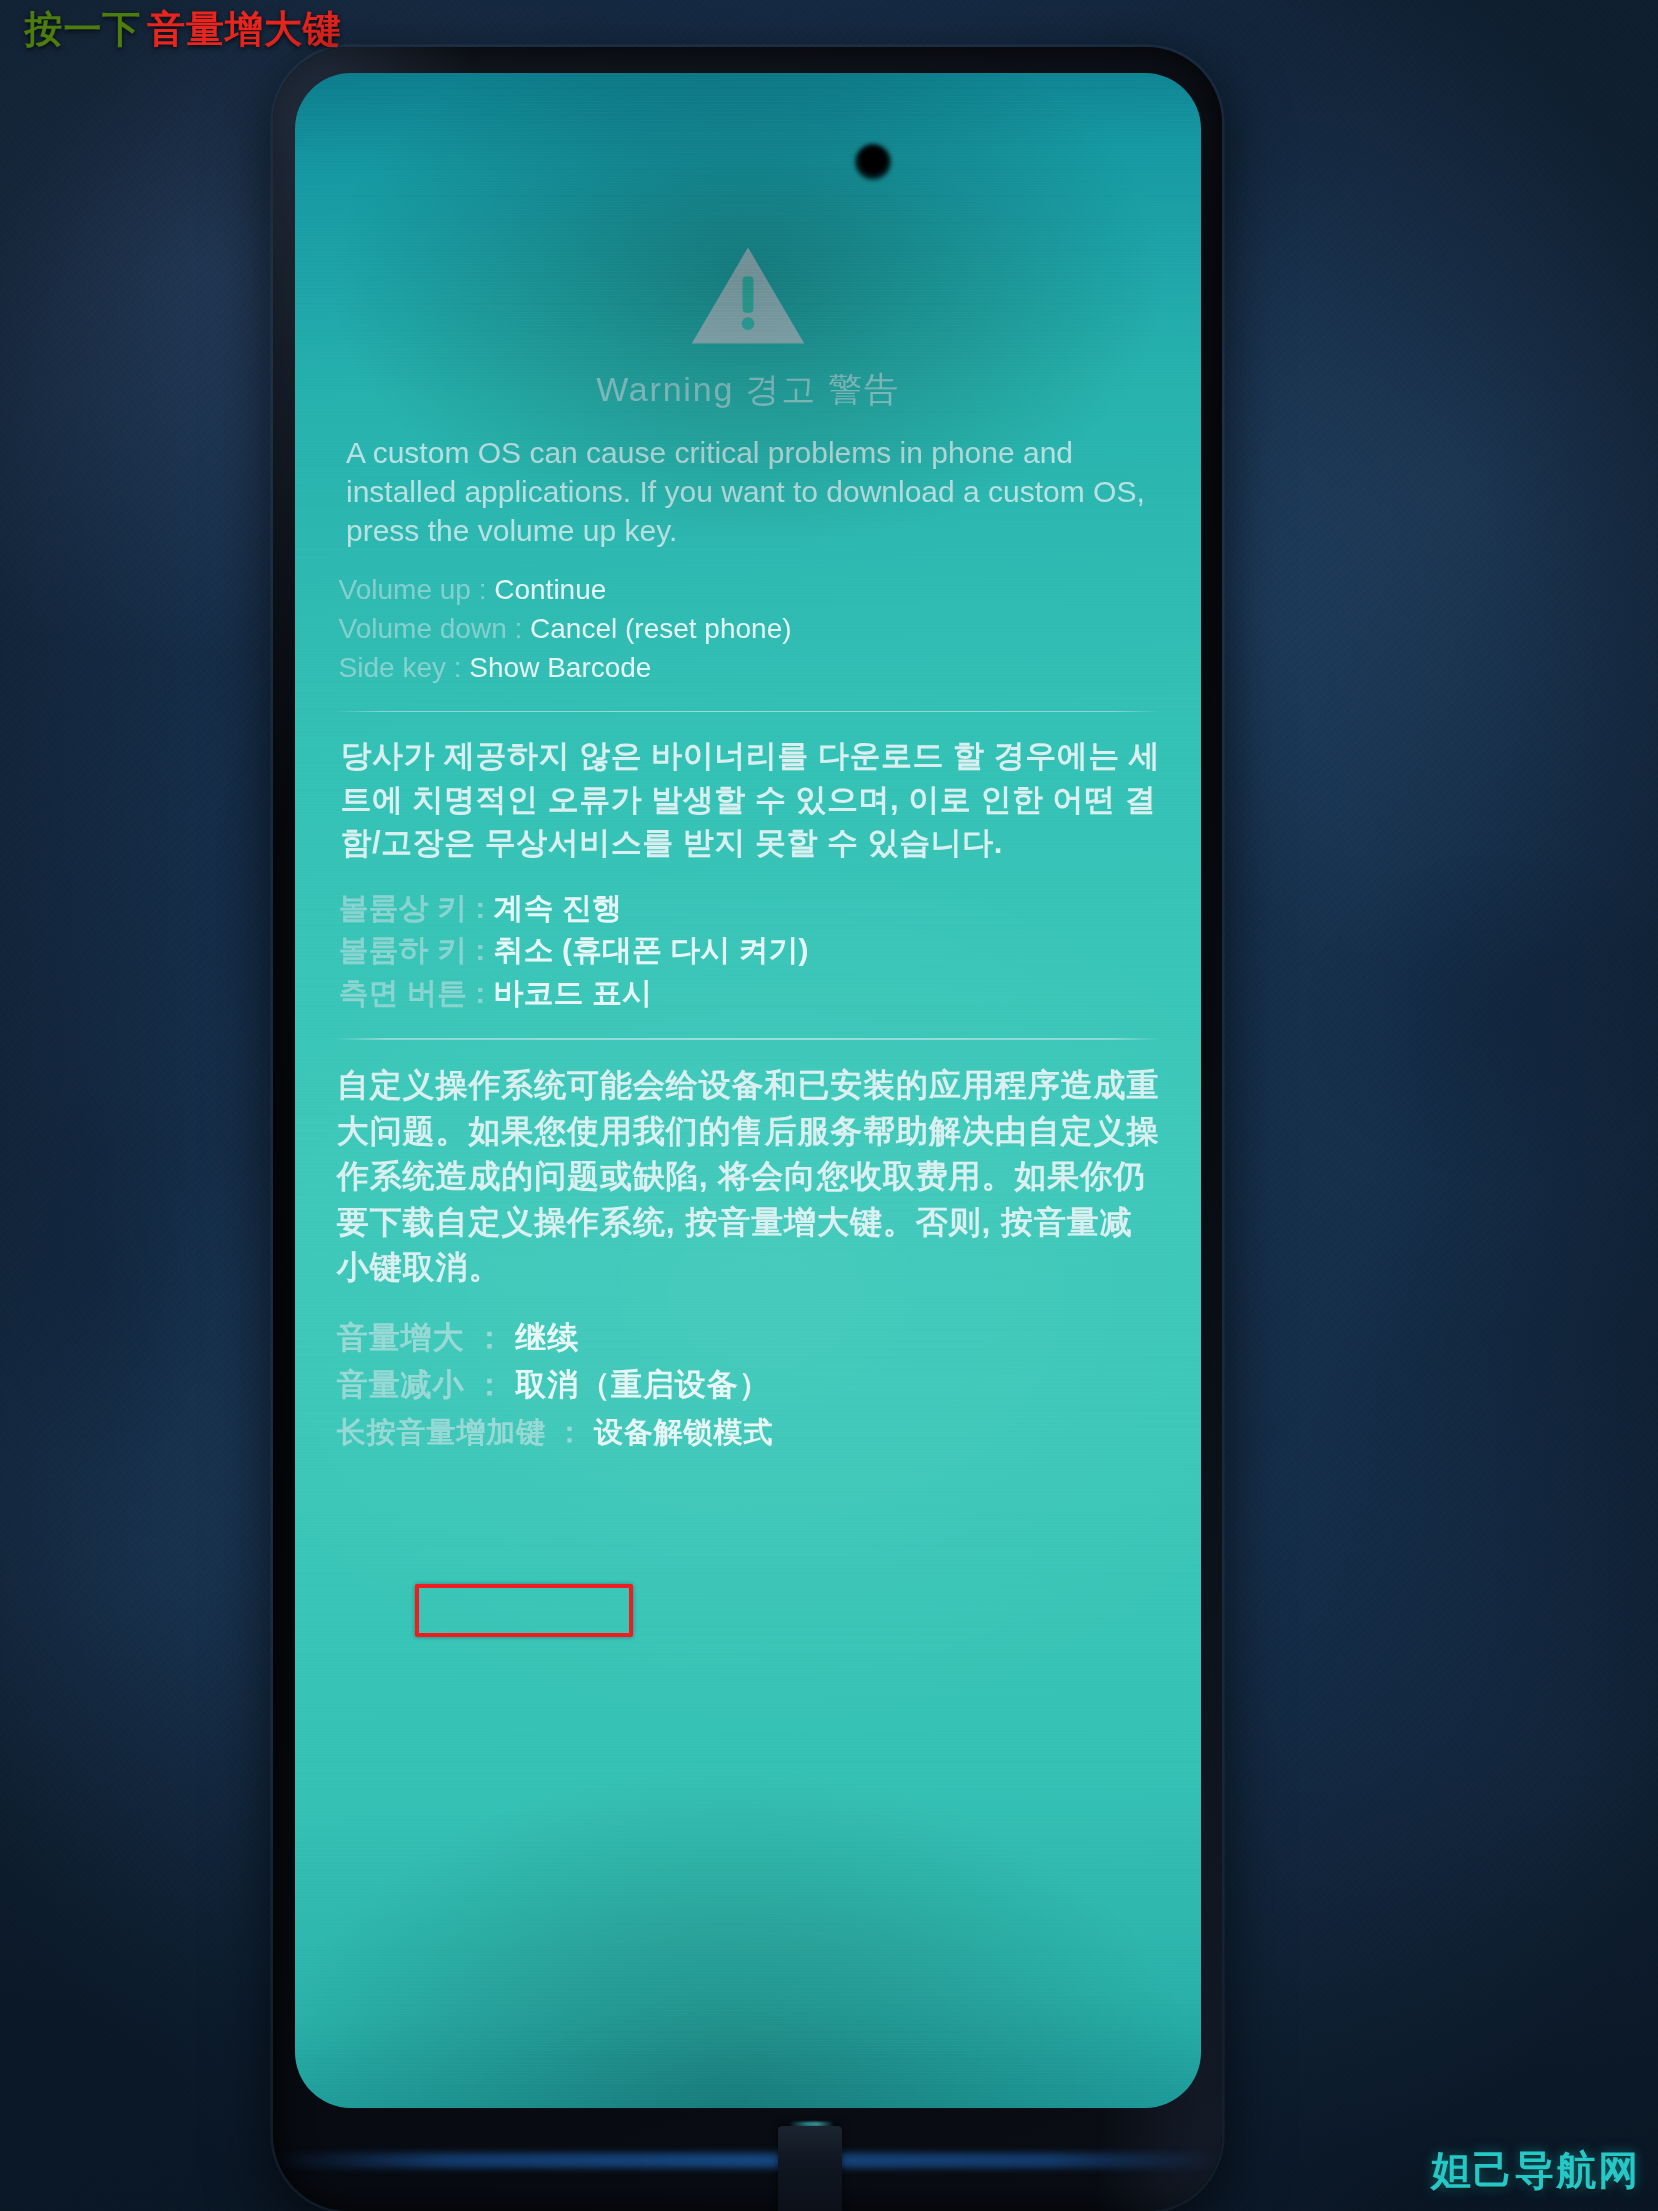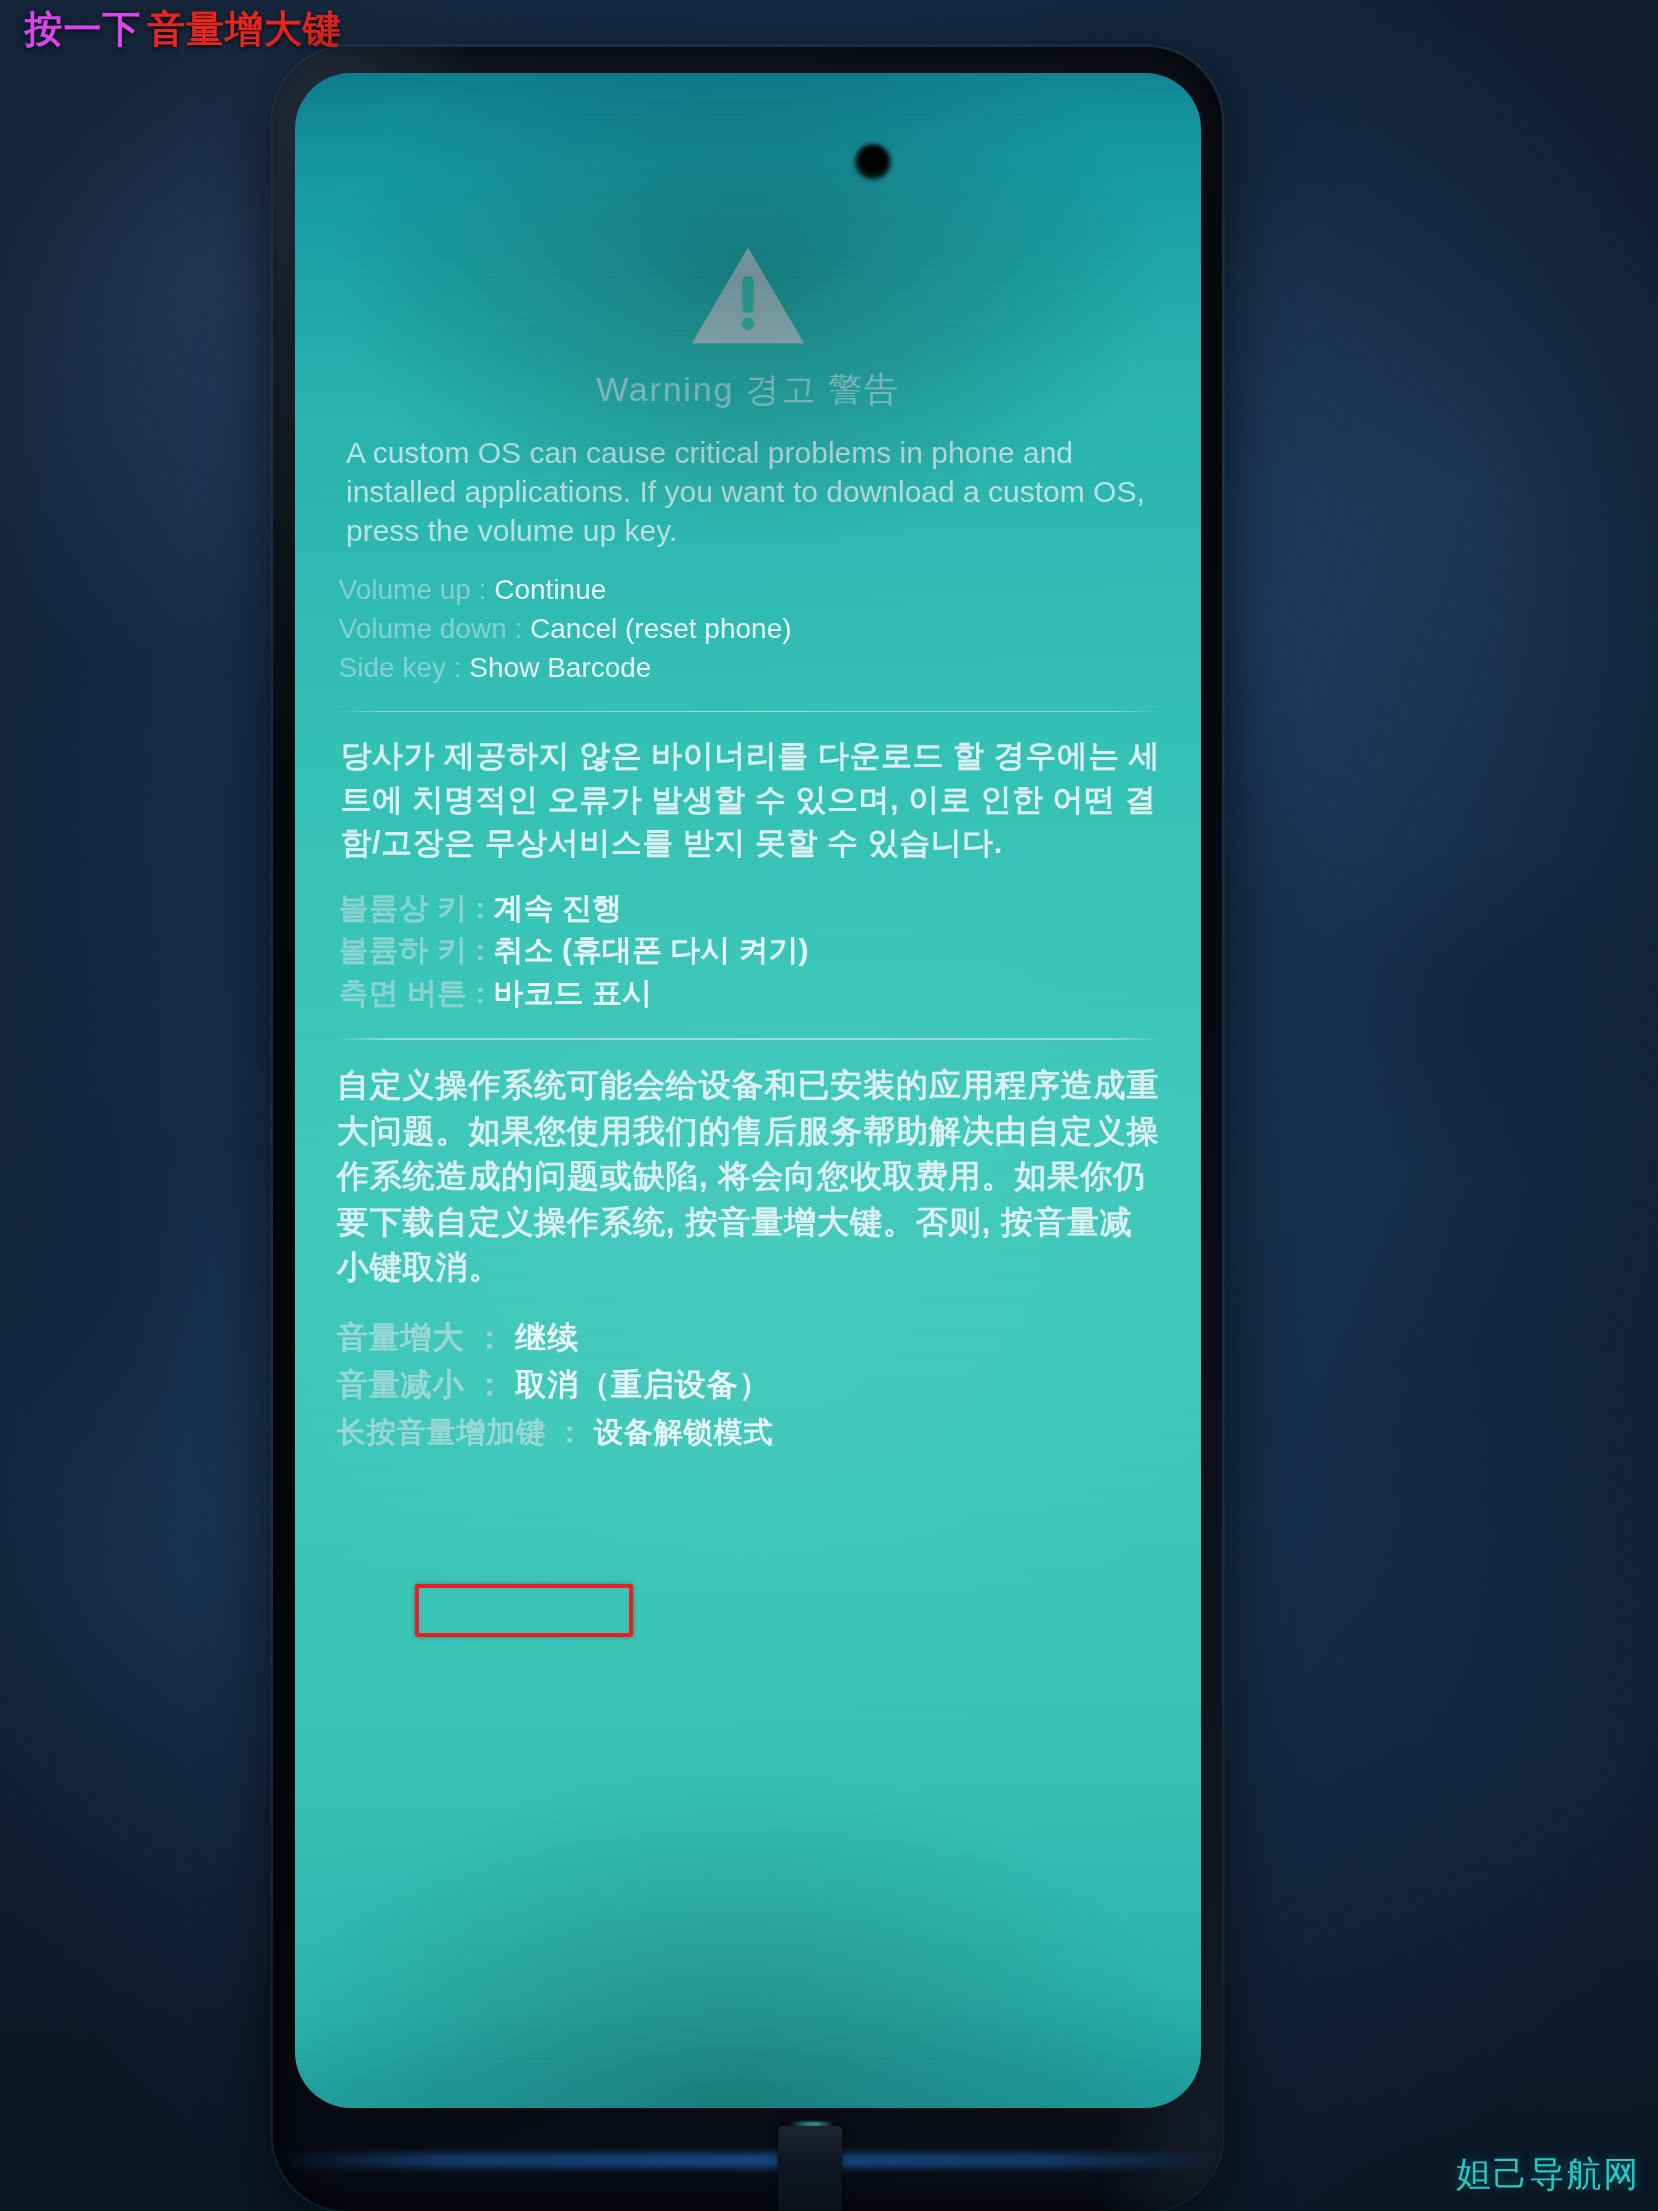--- a/index.html
+++ b/index.html
@@ -39,21 +39,21 @@
     position:absolute;inset:0;
     background:radial-gradient(ellipse 1046px 1364px at 50% 48%, rgba(0,0,0,0) 52%, rgba(0,0,0,.45) 100%);
   }
 
   
   #headline{
     position:absolute;left:24.5px;top:3.6px;
     font-size:38px;font-weight:bold;letter-spacing:0.9px;white-space:nowrap;
     text-shadow:0 1.8px 5.5px rgba(0,0,0,.75);
   }
-  #headline .hl-yellow{color:#d946ef;}
+  #headline .hl-yellow{color:#4d7c0f;}
   #headline .hl-red{color:#e8251f;margin-left:6px;}
 
   
   #phone{
     position:absolute;left:273px;top:47px;width:949px;height:2164px;
     border-radius:76px;
     background:linear-gradient(160deg,#141821 0%,#090c12 22%,#05070b 52%,#070a10 78%,#0a0d14 100%);
     box-shadow:
       0 0 0 2.7px rgba(120,150,190,.10),
       0 16.4px 64px rgba(0,0,0,.70),
@@ -166,21 +166,21 @@
   }
   #phone-bottom-glow{
     position:absolute;left:273px;top:2153px;width:949px;height:14.5px;border-radius:0 0 76px 76px;
     background:linear-gradient(90deg, rgba(18,70,140,0), rgba(26,96,180,.55) 18%, rgba(30,110,200,.60) 50%, rgba(26,96,180,.55) 82%, rgba(18,70,140,0));
     filter:blur(3.6px);
   }
 
   
   #watermark{
     position:absolute;right:18px;bottom:12.7px;
-    font-size:35px;font-weight:normal;letter-spacing:1.8px;
+    font-size:40px;font-weight:bold;letter-spacing:1.8px;
     color:#25c8c6;
     text-shadow:0 0 11px rgba(20,180,180,.55), 0 1.8px 3.6px rgba(0,0,0,.8);
   }
 </style>
 </head>
 <body>
 
 <div id="photo">
   <div id="photo-grain"></div>
   <div id="photo-blotch"></div>

